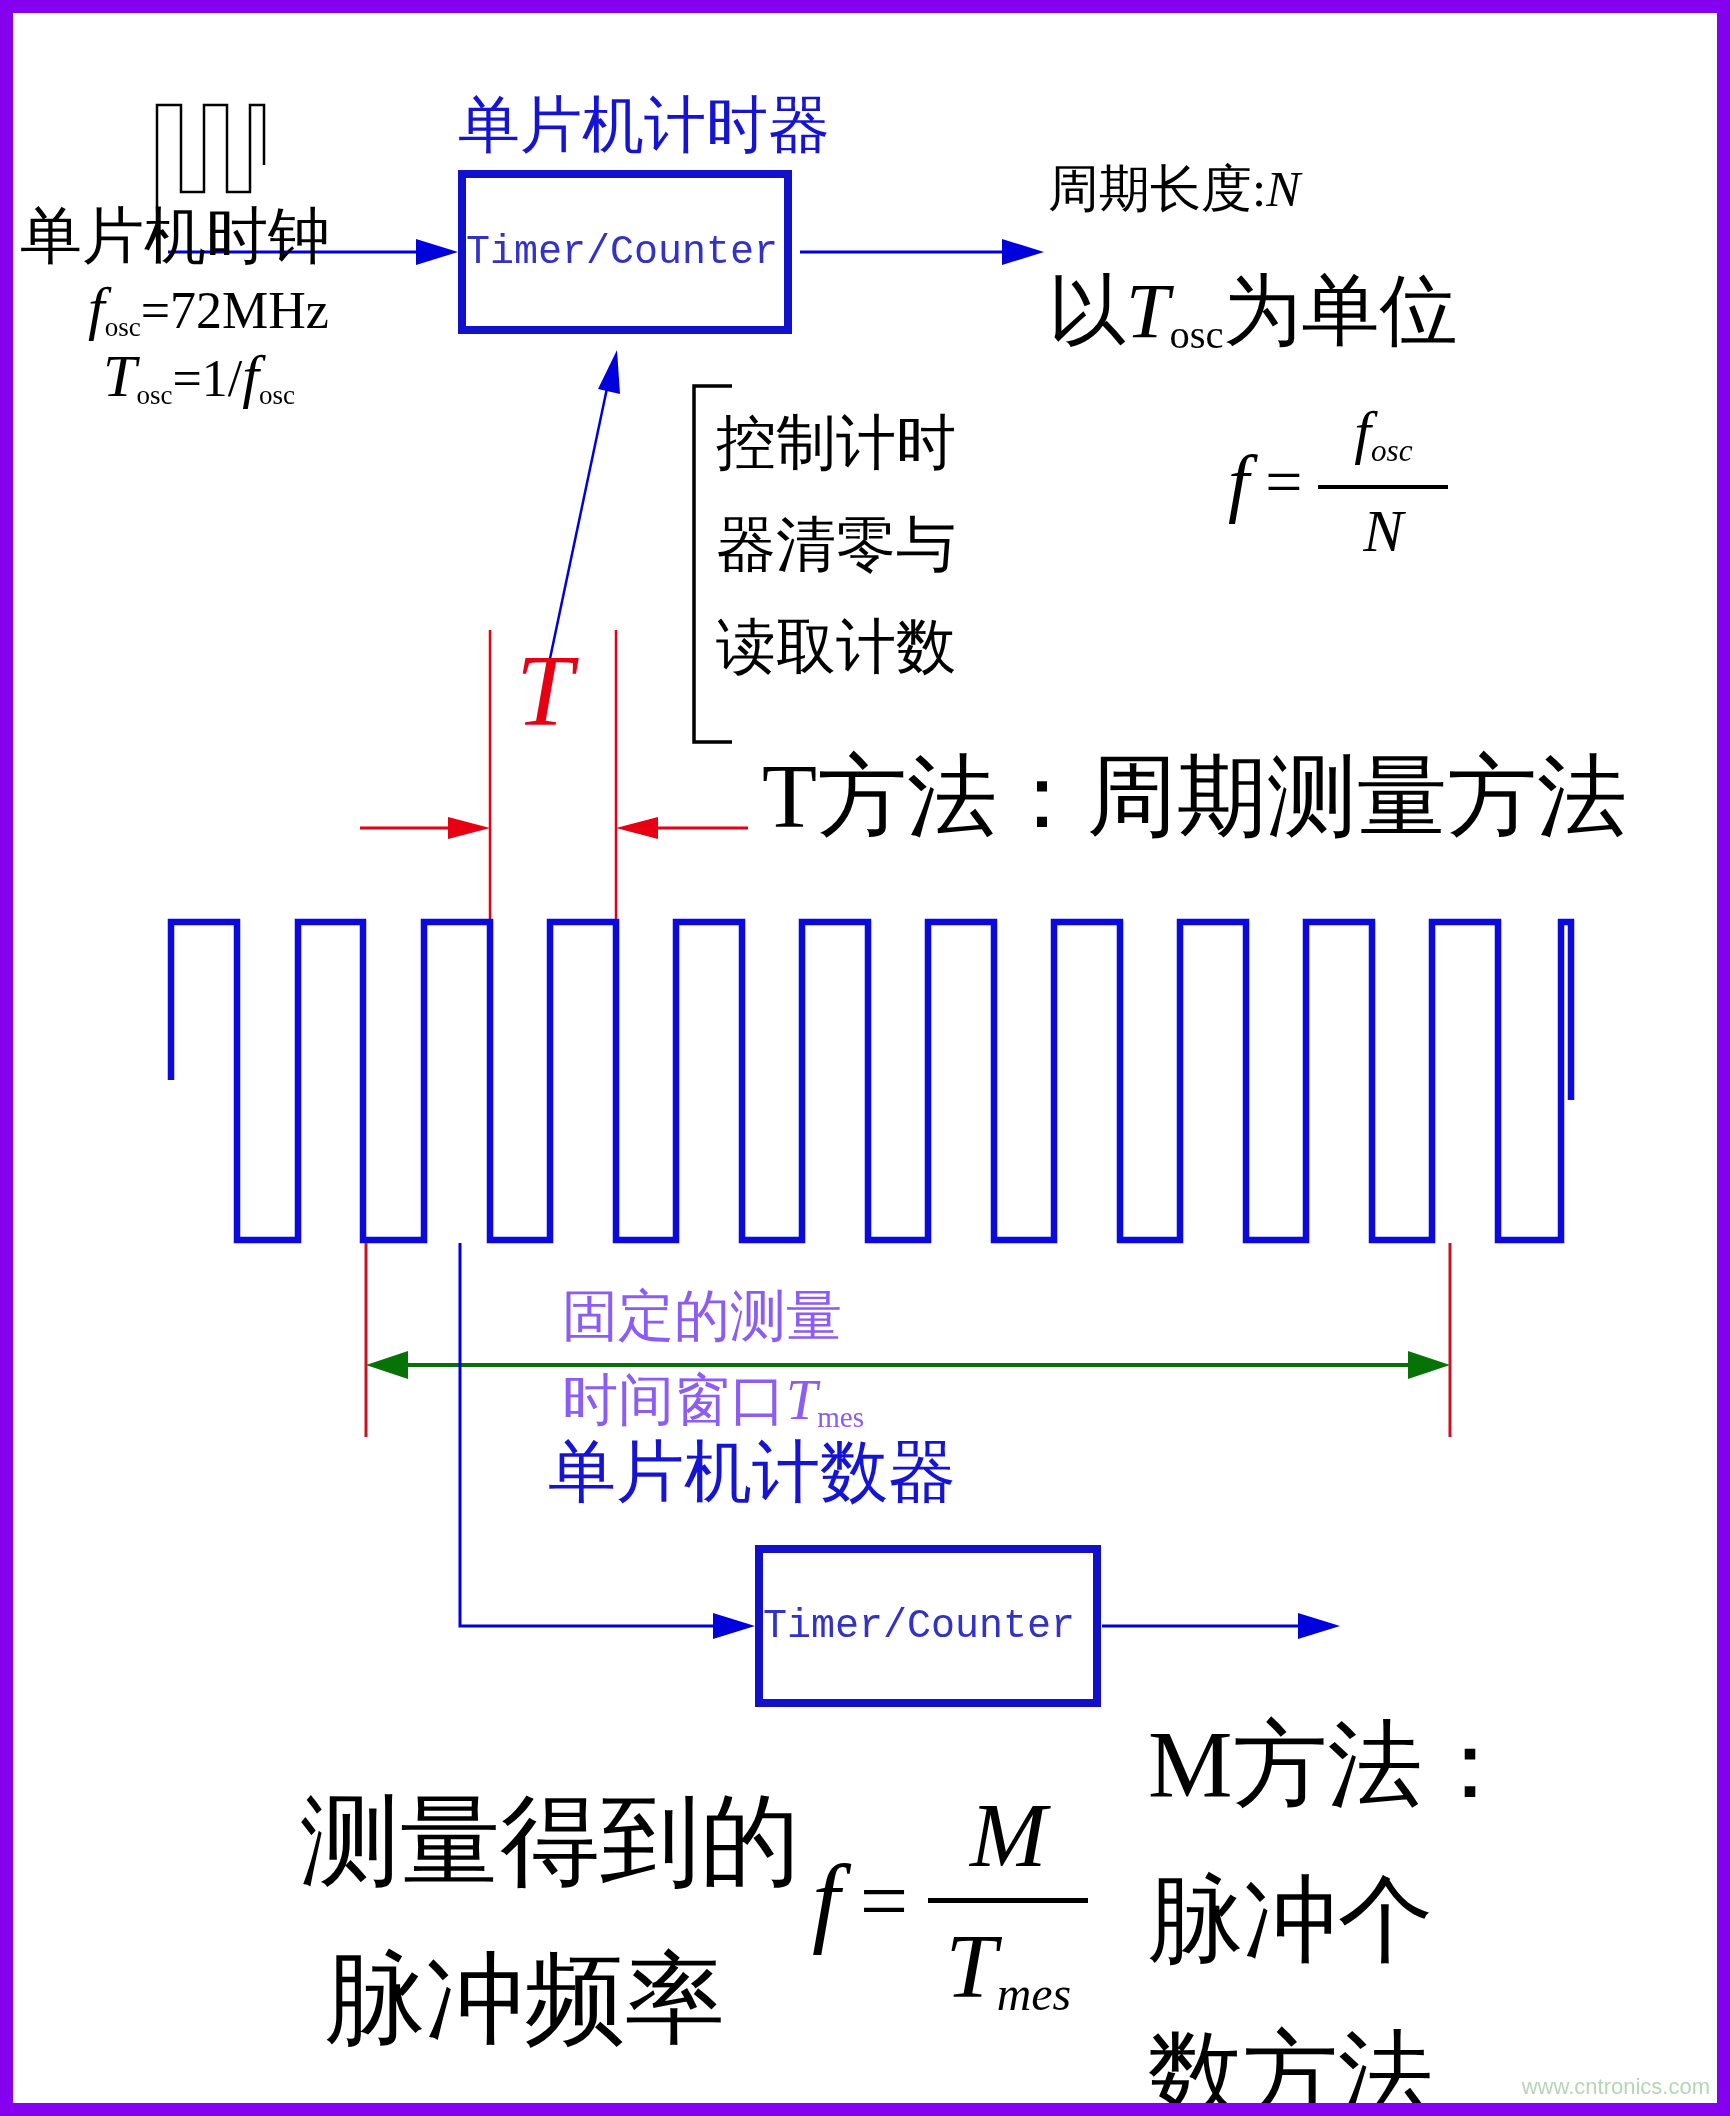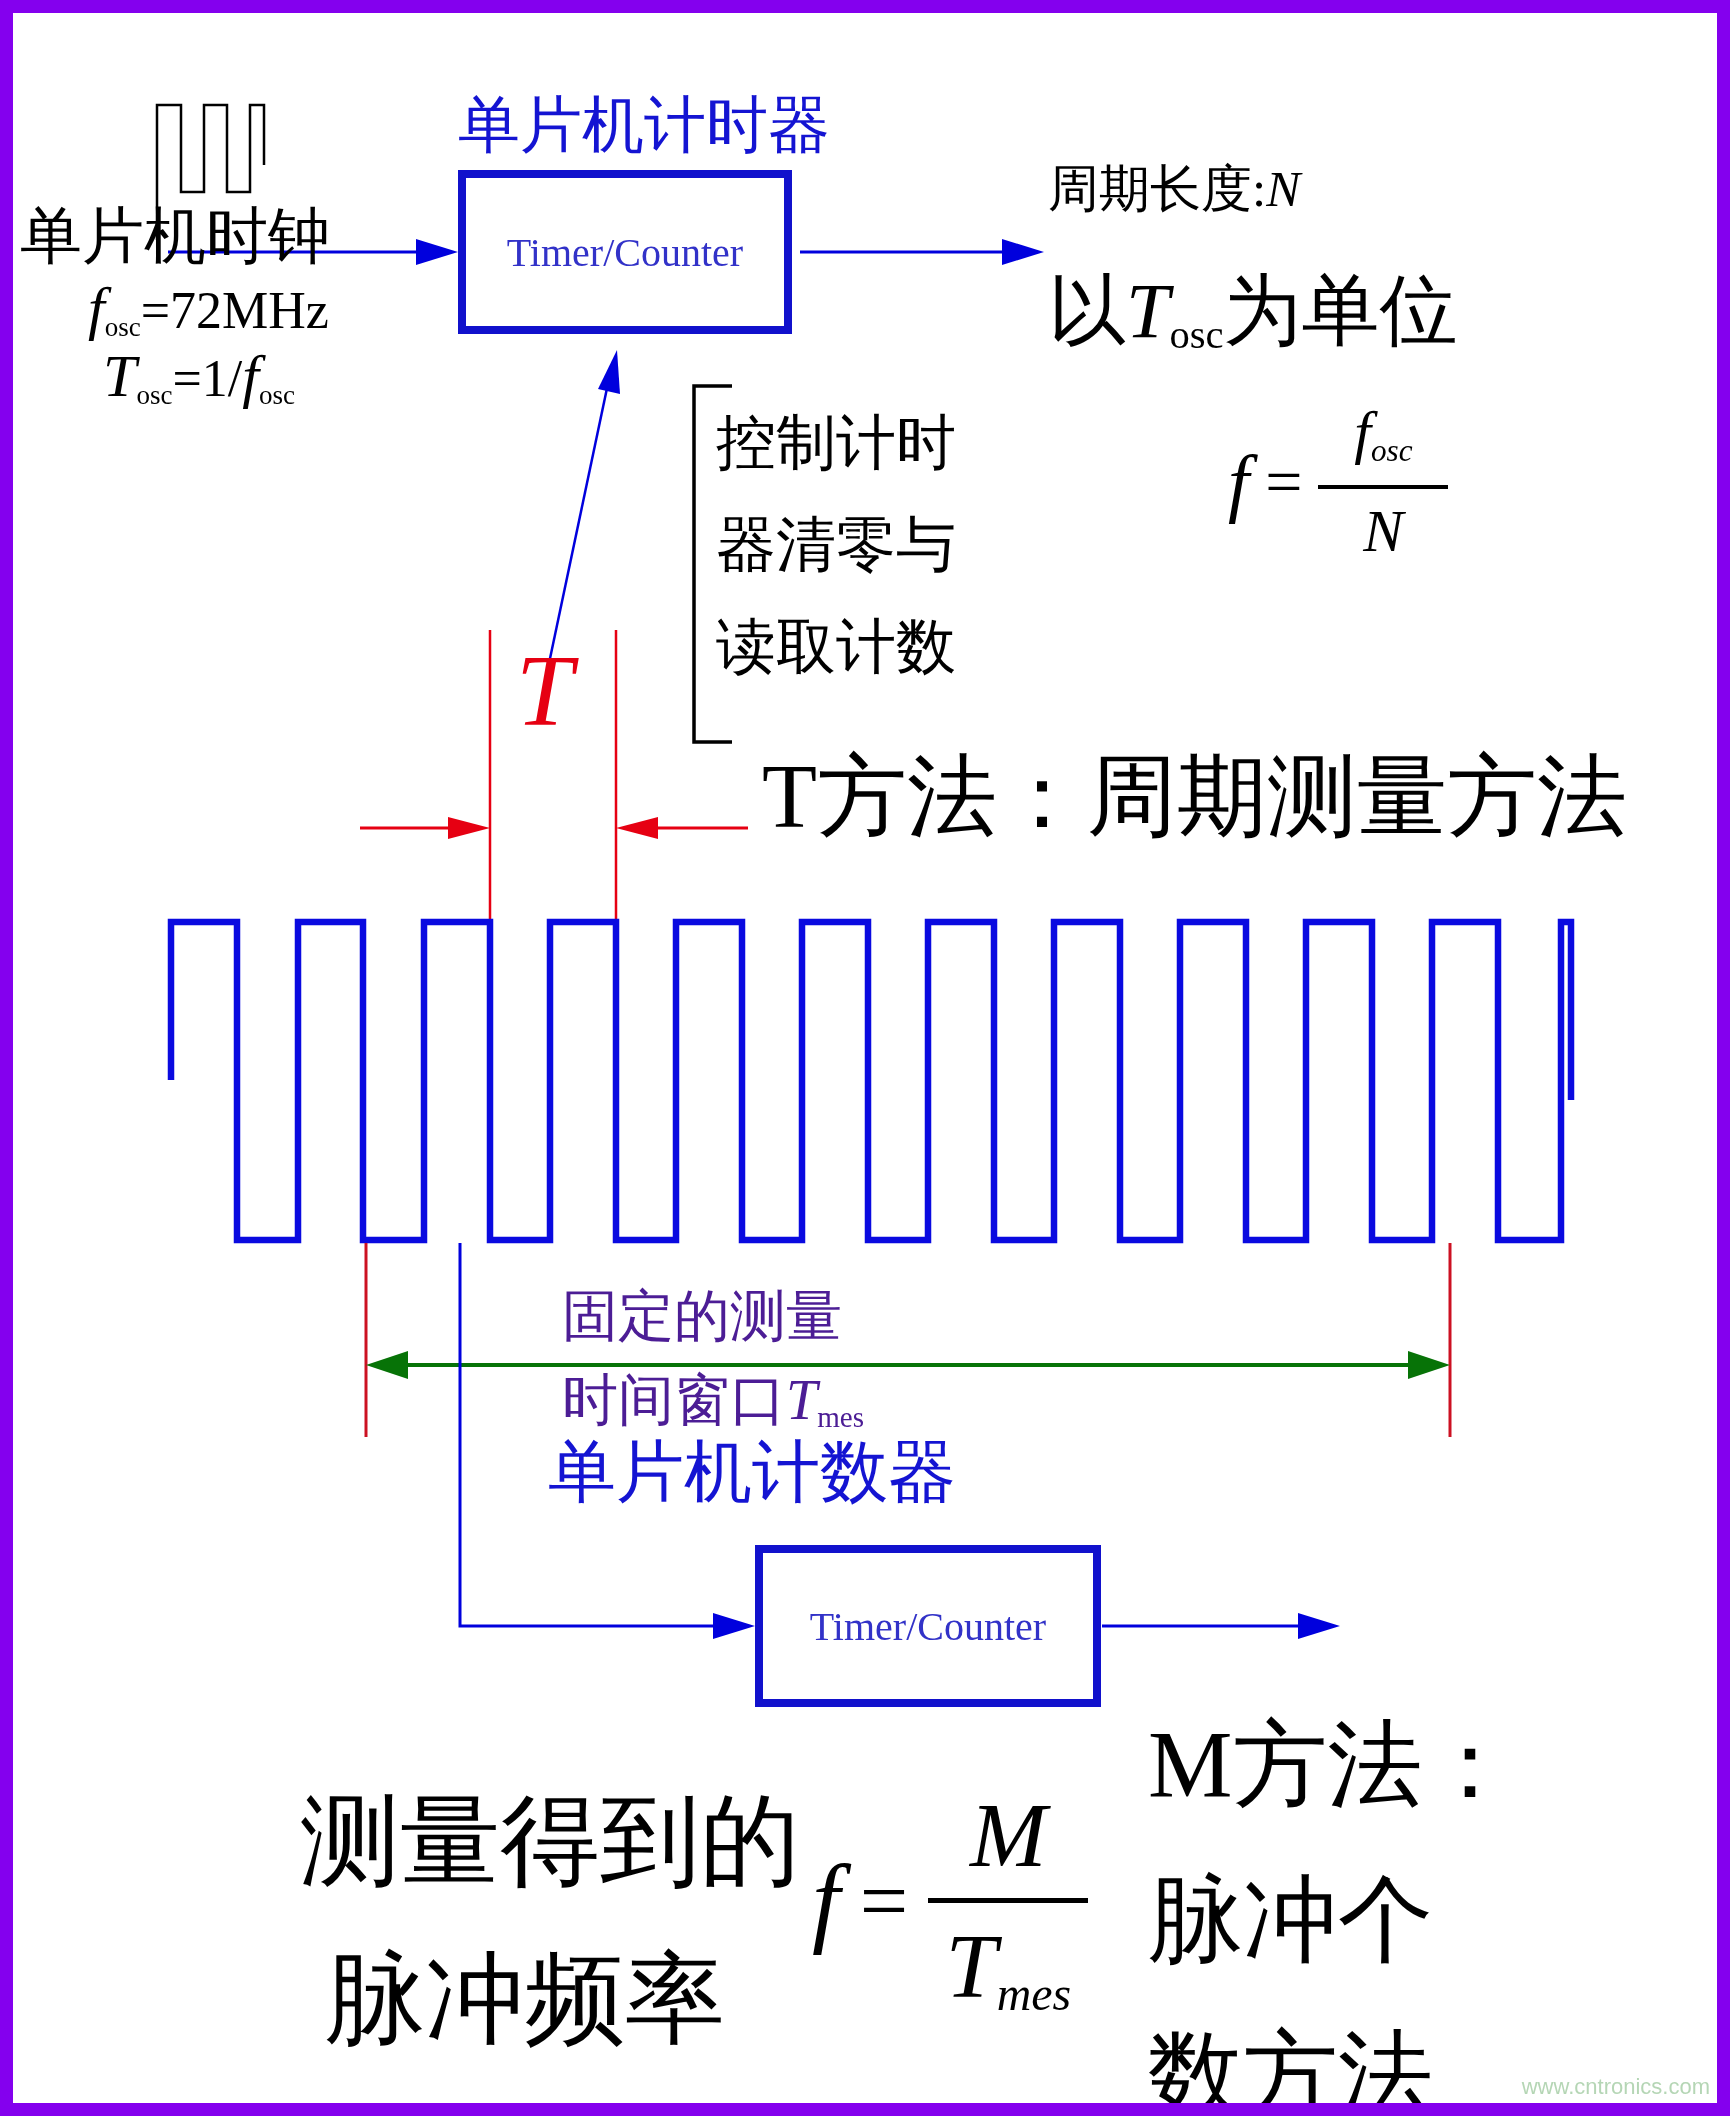--- a/index.html
+++ b/index.html
@@ -7,29 +7,29 @@
     position:relative;width:1730px;height:2116px;background:#ffffff;
     font-family:"Liberation Serif",serif;overflow:hidden;
   }
   .frame{
     position:absolute;left:0;top:0;width:1730px;height:2116px;
     border:13px solid #8400ee;box-sizing:border-box;pointer-events:none;z-index:50;
   }
   svg.layer{position:absolute;left:0;top:0;width:1730px;height:2116px;z-index:1;}
   .txt{position:absolute;color:#000;white-space:nowrap;z-index:2;line-height:1;}
   .blue{color:#1414d2;}
-  .green{color:#4c1d95;}
+  .green{color:#8b5cf6;}
   .red{color:#e60012;}
   .it{font-style:italic;}
   .sub{font-size:0.52em;font-style:normal;position:relative;top:0.28em;letter-spacing:0;}
   .sub.it{font-style:italic;}
   .tc-box{
     position:absolute;border:8px solid #1111cc;box-sizing:border-box;background:#fff;
-    display:flex;align-items:center;justify-content:center;
-    font-family:Liberation Serif, serif;color:#3232c8;z-index:2;
+    display:flex;align-items:center;justify-content:flex-start;
+    font-family:Liberation Mono, monospace;color:#3232c8;z-index:2;
   }
   .frac{display:inline-flex;flex-direction:column;align-items:center;vertical-align:middle;}
   .frac .bar{background:#000;}
   .formula{position:absolute;display:flex;align-items:center;z-index:2;color:#000;}
   .wm{position:absolute;right:20px;bottom:16px;font-size:22px;color:#b5d6b5;
       font-family:"Liberation Sans",sans-serif;z-index:3;margin-top:30px;}
 </style>
 </head>
 <body>
 

